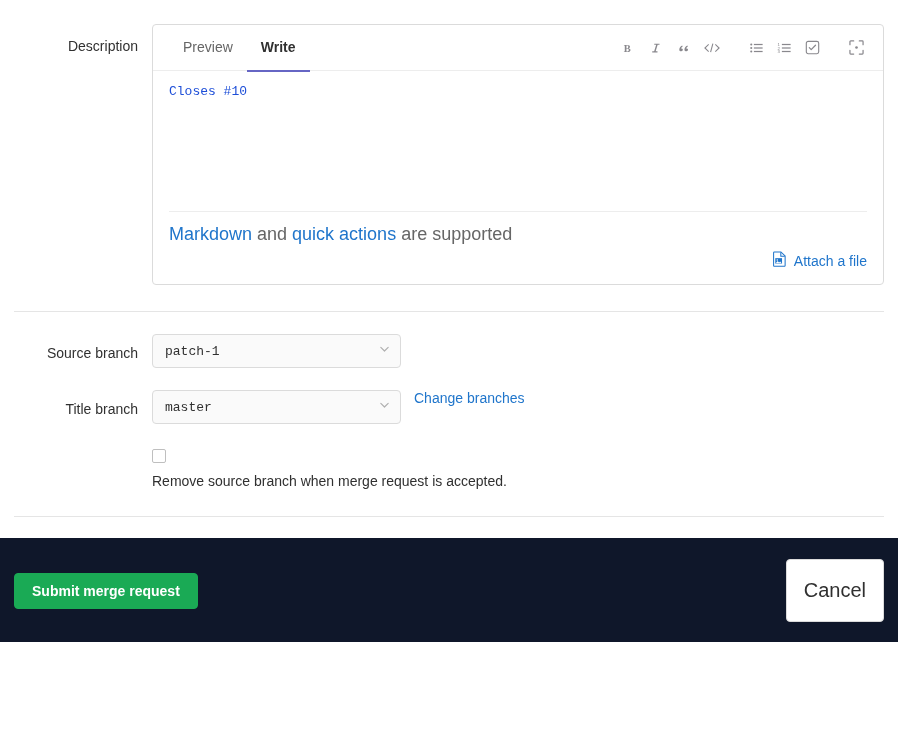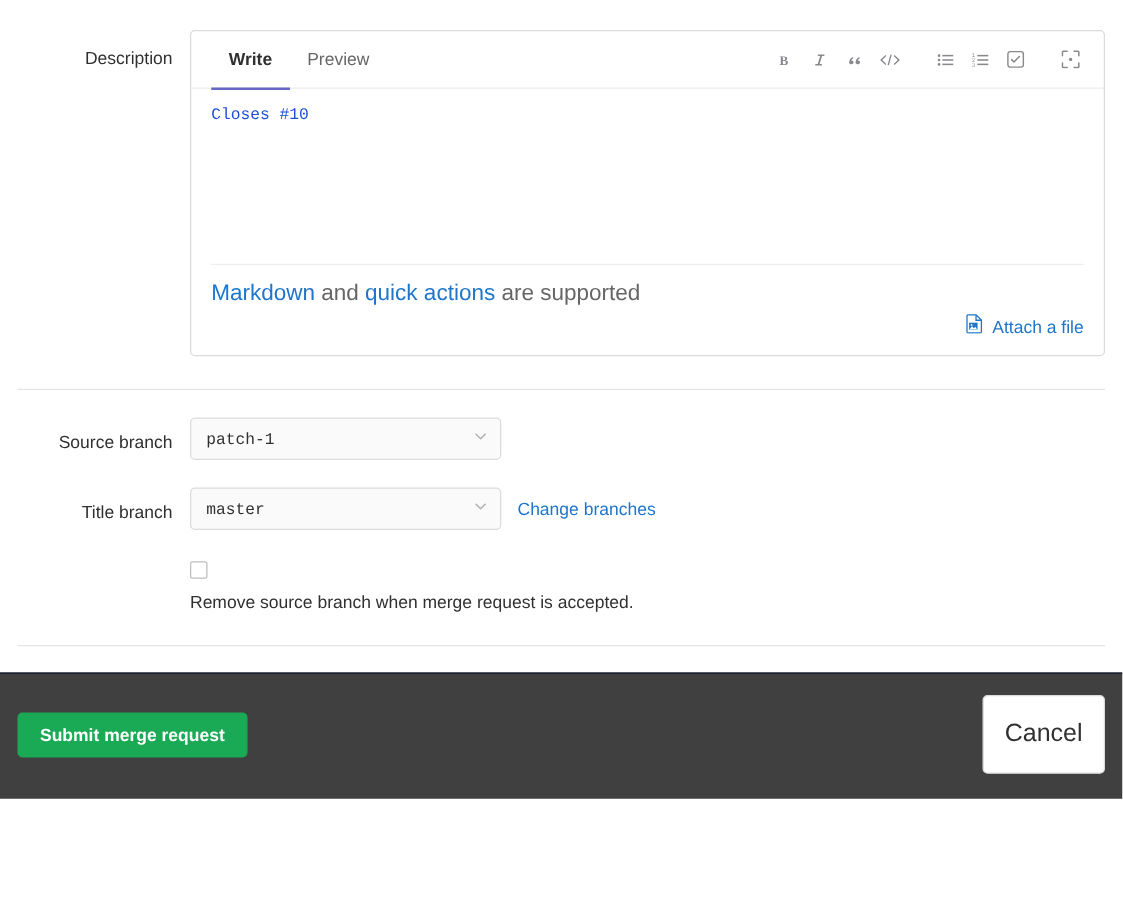--- a/index.html
+++ b/index.html
@@ -185,21 +185,21 @@
     height: 1px;
     background: #e5e5e5;
     margin: 26px 14px 0 14px;
   }
 
   
   .branch-row { padding-top: 22px; }
   .branch-row .row-label { padding-top: 9px; }
   .branch-line {
     display: flex;
-    align-items: center;
+    align-items: flex-start;
     gap: 13px;
   }
   .select-box {
     position: relative;
     width: 249px;
     height: 34px;
     box-sizing: border-box;
     border: 1px solid #dbdbdb;
     border-radius: 4px;
     background: #fafafa;
@@ -256,22 +256,22 @@
     border-width: 0 2px 2px 0;
     transform: rotate(42deg);
   }
   .remove-branch-wrap { padding-top: 23px; }
   .contribution-row { padding-top: 22px; }
   .contribution-row .row-label { padding-top: 0px; }
 
   
   .actions {
     margin-top: 21px;
-    border-top: 1px solid #0f172a;
-    background: #404040;
+    border-top: 4px solid #0f172a;
+    background: #0f172a;
     padding: 17px 14px 20px 14px;
     display: flex;
     align-items: center;
     justify-content: space-between;
   }
   .btn-submit {
     background: #108548;
     background: #1aaa55;
     border: 1px solid #1aaa55;
     color: #fff;
@@ -299,22 +299,22 @@
 <div class="form-area">
 
 
   <div class="row desc-row">
     <div class="row-label">Description</div>
     <div class="row-body">
       <div class="md-area">
 
         <div class="md-header">
           <div class="md-tabs">
+            <button class="md-tab">Preview</button>
             <button class="md-tab active">Write</button>
-            <button class="md-tab">Preview</button>
           </div>
           <div class="md-toolbar">
             <button class="tb-btn">
               <svg width="14" height="14" viewBox="0 0 16 16">
                   <text x="3" y="12.5" font-family="Liberation Serif, serif" font-size="12" font-weight="bold" fill="#89888d">B</text>
                 </svg>
             </button>
             <button class="tb-btn">
               <svg width="14" height="14" viewBox="0 0 16 16">
                 <path d="M6 3h6v1.3H9.9L7.6 11.7H9.7V13H3.7v-1.3h2.2L8.2 4.3H6z" fill="#89888d"></path>

